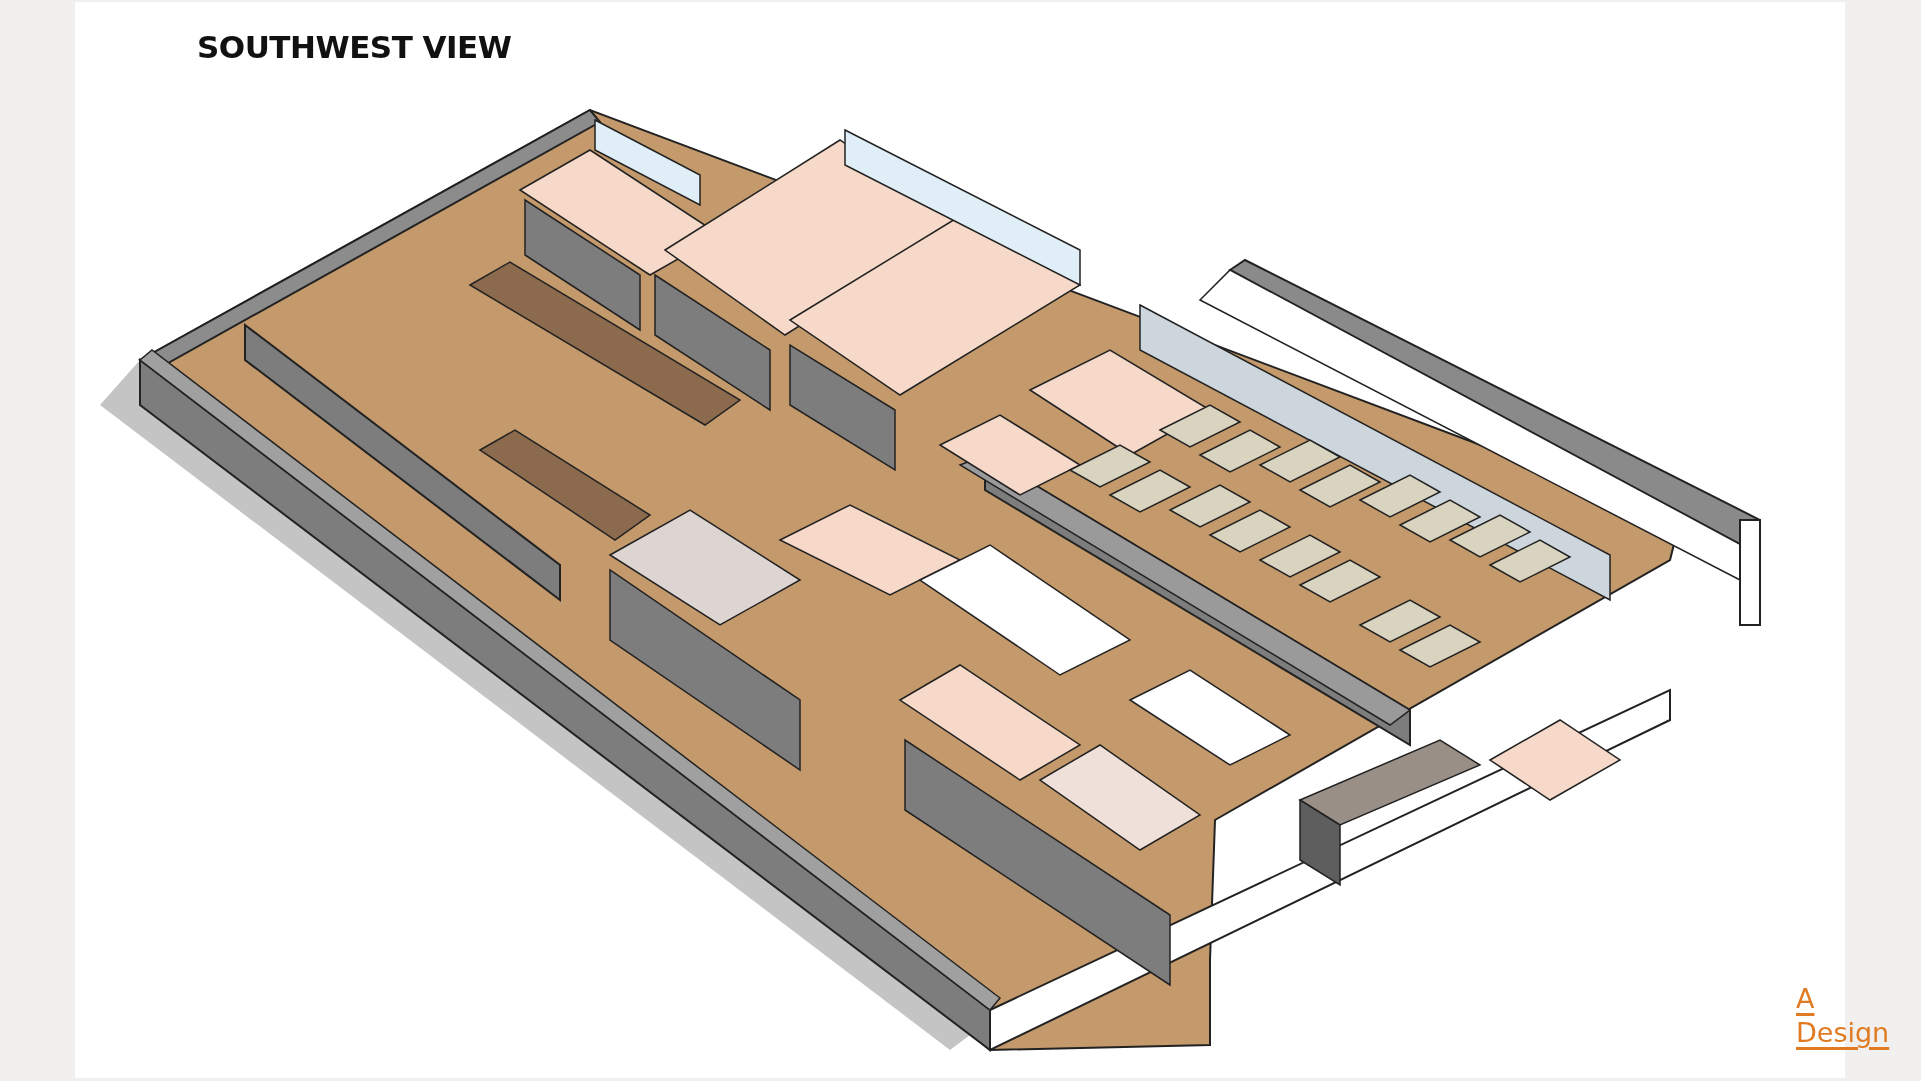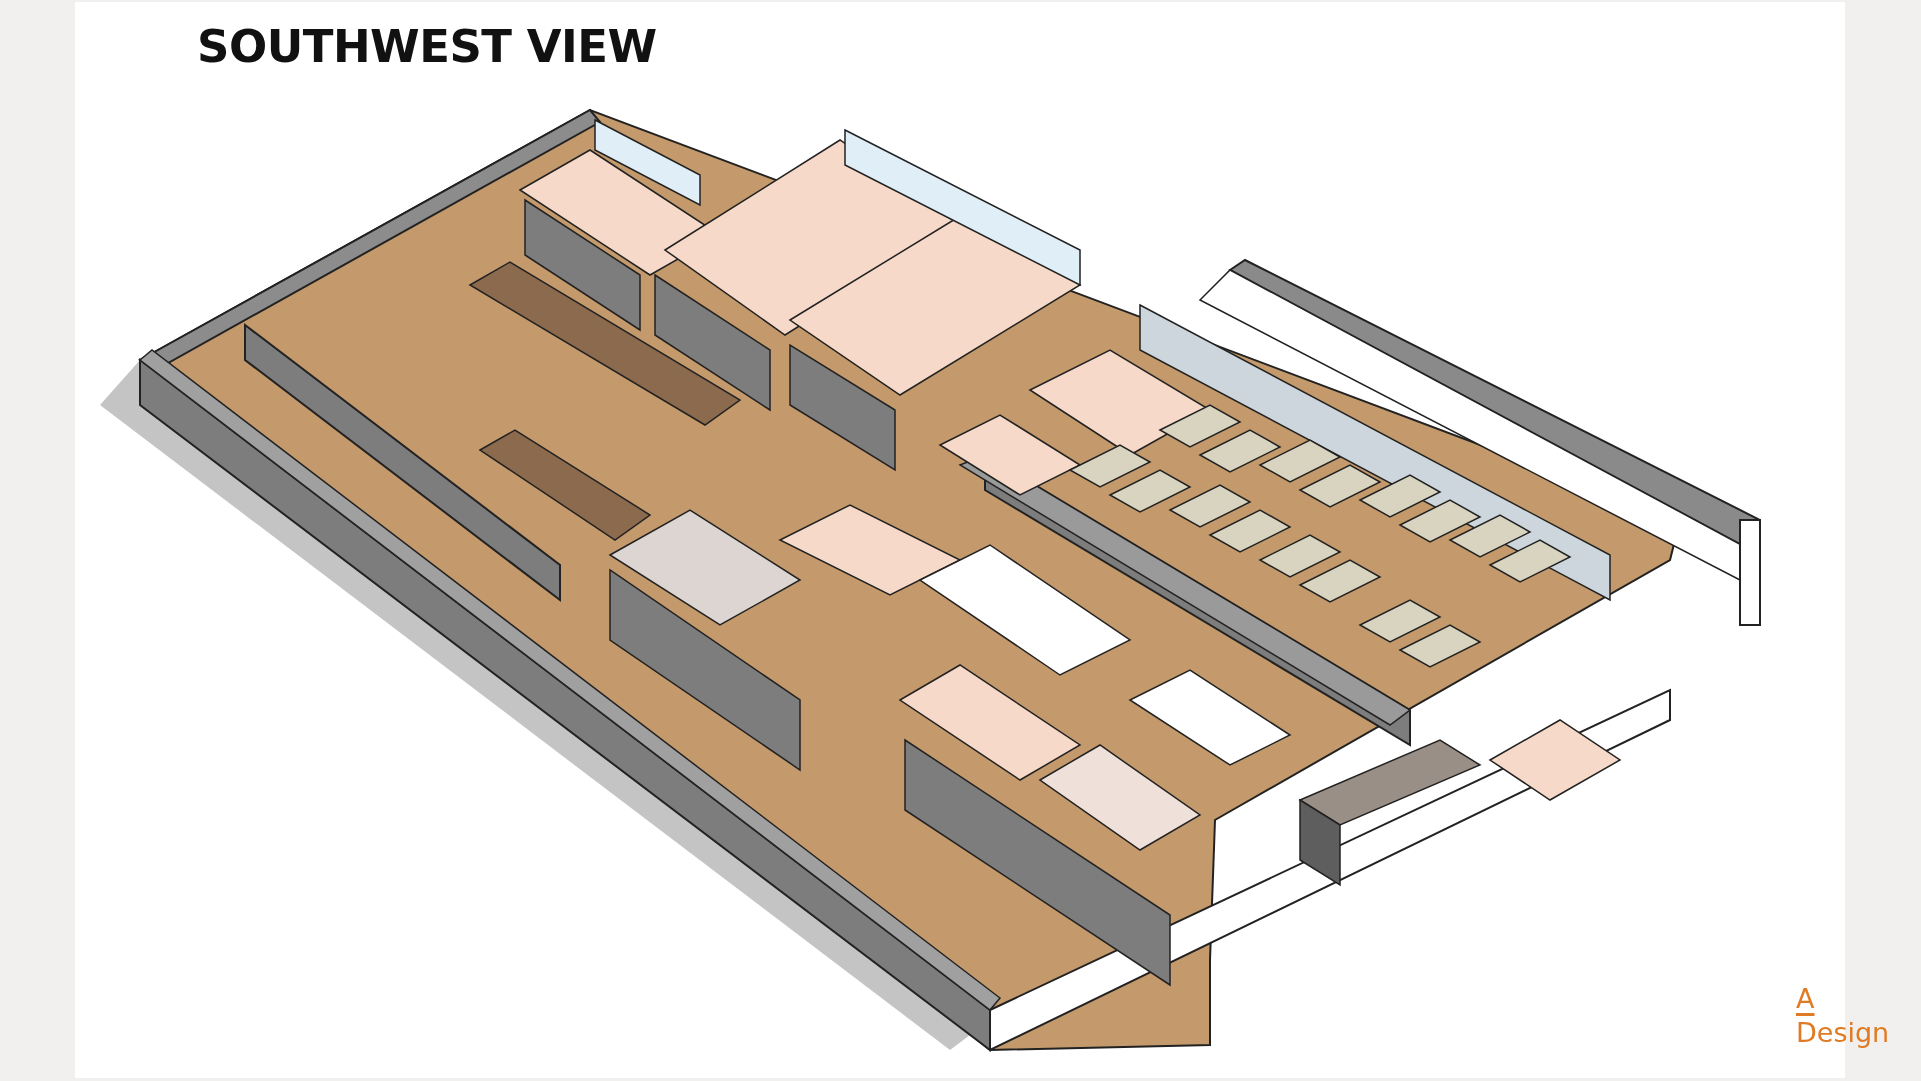--- a/index.html
+++ b/index.html
@@ -9,31 +9,31 @@
       font-family: "DejaVu Sans", sans-serif;
       position: relative;
     }
     .slide {
       position: absolute; left: 75px; top: 2px; width: 1770px; height: 1076px;
       background: #ffffff;
     }
     .title {
       position: absolute; left: 197px; top: 18px;
       font-family: "DejaVu Sans", sans-serif;
-      font-weight: bold; font-size: 45px; letter-spacing: -0.5px;
+      font-weight: bold; font-size: 31px; letter-spacing: -0.5px;
       color: #111111; margin: 0; line-height: 58px;
     }
     .drawing { position: absolute; left: 0; top: 0; width: 1921px; height: 1081px; }
     .logo {
       position: absolute; left: 1796px; top: 982px;
       color: #e07b24; font-family: "DejaVu Sans", sans-serif;
       font-size: 27px; line-height: 34px;
     }
     .logo .a { display: block; text-decoration: underline; text-decoration-thickness: 3px; text-underline-offset: 5px; }
-    .logo .d { display: block; text-decoration-thickness: 3px; text-underline-offset: 5px; }
+    .logo .d { display: block; text-decoration: underline; text-decoration-thickness: 3px; text-underline-offset: 5px; }
   </style>
 </head>
 <body>
 
 <div class="slide"></div>
 
 <h1 class="title">SOUTHWEST VIEW</h1>
 
 <svg class="drawing" viewBox="0 0 1921 1081" xmlns="http://www.w3.org/2000/svg">
 

